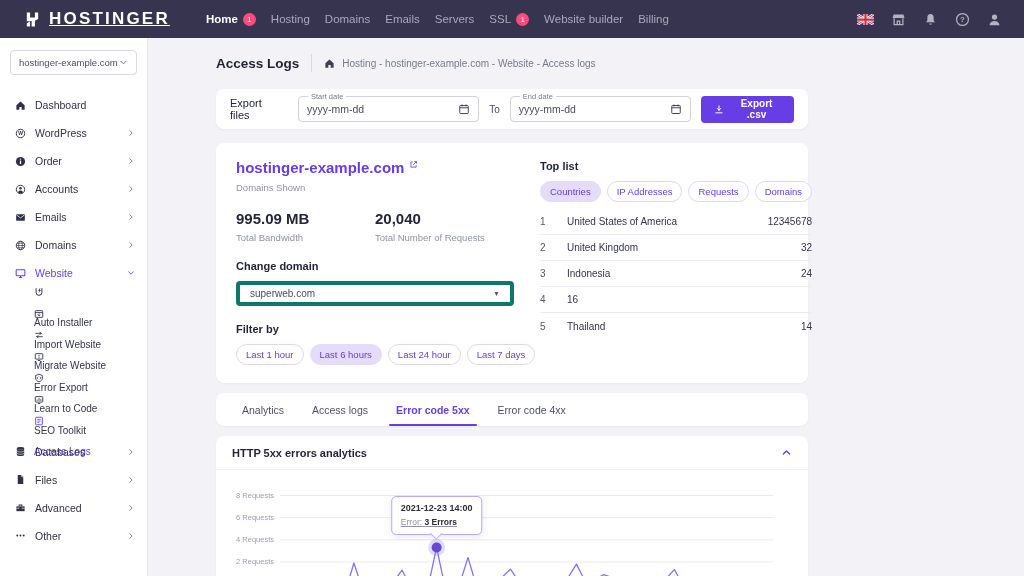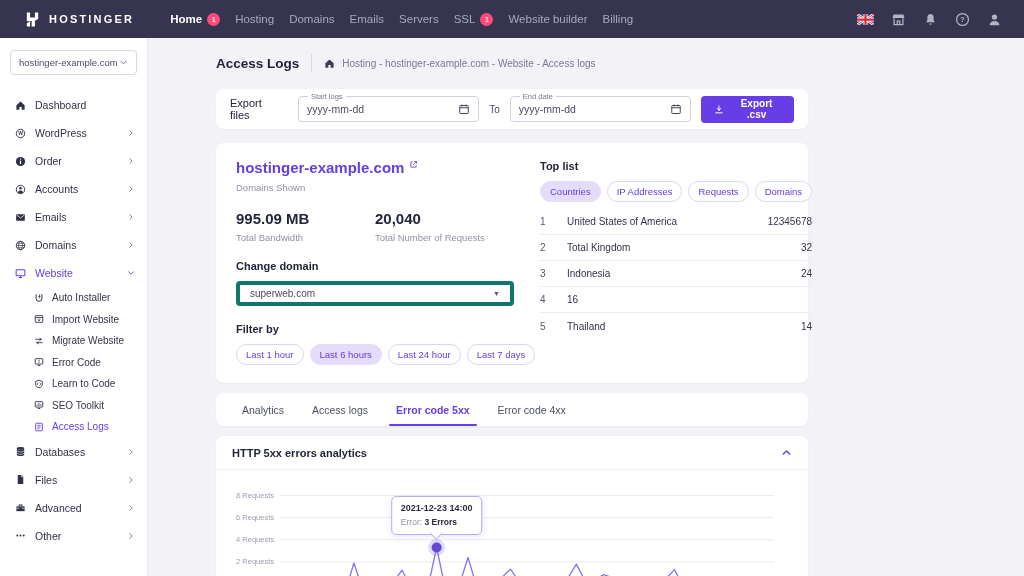--- a/index.html
+++ b/index.html
@@ -3,40 +3,40 @@
 <meta charset="utf-8">
 <style>
   * { margin:0; padding:0; box-sizing:border-box; }
   html,body { width:1024px; height:576px; overflow:hidden; }
   body { font-family:"Liberation Sans","DejaVu Sans",sans-serif; background:#f3f3f7; color:#2f3146; }
   .ic { width:12px; height:12px; fill:currentColor; display:block; }
 
   
   .navbar { position:fixed; top:0; left:0; right:0; height:38px; background:#36344e; display:flex; align-items:center; padding:0 22px 0 24px; z-index:20; }
   .brand { display:flex; align-items:center; gap:8px; color:#fff; }
-  .brand-name { font-size:11px; font-weight:bold; letter-spacing:2.2px; }
+  .brand-name { font-size:17px; font-weight:bold; letter-spacing:2.2px;text-decoration:underline; }
   .nav-items { display:flex; list-style:none; gap:15px; margin-left:36px; }
   .nav-item { color:#a9a9bd; font-size:11.5px; display:flex; align-items:center; gap:5px; cursor:pointer; white-space:nowrap; }
   .nav-item.active { color:#fff; font-weight:bold; }
   .badge { background:#fc4c7c; color:#fff; font-size:8px; min-width:13px; height:13px; border-radius:7px; display:flex; align-items:center; justify-content:center; font-weight:normal; }
   .nav-actions { margin-left:auto; display:flex; align-items:center; gap:17px; color:#b2b2c3; }
   .nav-actions .ic { width:15px; height:15px; }
   .flag { width:17px; height:11px; display:block; }
 
   
   .sidebar { position:fixed; top:38px; left:0; bottom:0; width:148px; background:#fff; border-right:1px solid #e7e7ee; padding-top:12px; z-index:10; }
   .domain-select { margin:0 10px 16px; border:1px solid #d6d8e2; border-radius:4px; height:25px; display:flex; align-items:center; justify-content:space-between; padding:0 8px; font-size:9.5px; color:#4a4c63; cursor:pointer; }
   .domain-select .ic { width:9px; height:9px; color:#6b6d84; }
   .side-item { display:flex; align-items:center; gap:9px; padding:0 12px 0 15px; height:28px; font-size:10.5px; color:#2f3146; cursor:pointer; }
   .side-item .ic { width:11px; height:11px; flex:none; }
   .side-item .chev { margin-left:auto; color:#6b6d84; }
   .side-item .chev .ic { width:8px; height:8px; }
   .side-item.active { color:#673de6; }
   .side-item.active .chev { color:#673de6; }
-  .sub-item { display:flex; align-items:center; gap:8px; padding-left:34px; height:21.5px; font-size:10px; color:#33354a; cursor:pointer; }
+  .sub-item { display:flex; gap:20px; padding-left:34px; height:21.5px; font-size:10px; color:#33354a; cursor:pointer;flex-direction:column; }
   .sub-item .ic { width:10px; height:10px; flex:none; }
   .sub-item.active { color:#673de6; }
   .label { white-space:nowrap; }
 
   
   .main { margin-left:148px; padding:16px 0 0 68px; }
   .page-header { display:flex; align-items:center; gap:12px; margin-bottom:17px; }
   .page-title { font-size:13.5px; font-weight:bold; color:#1f2233; }
   .divider-v { width:1px; height:18px; background:#d9dae3; }
   .breadcrumb { display:flex; align-items:center; gap:7px; color:#767a8d; font-size:10px; }
@@ -87,21 +87,21 @@
 
   
   .chart-header { height:34px; display:flex; align-items:center; justify-content:space-between; padding:0 16px; border-bottom:1px solid #efeff4; }
   .chart-title { font-size:11px; font-weight:bold; color:#23263a; }
   .collapse-btn { color:#673de6; cursor:pointer; background:none; border:none; }
   .collapse-btn .ic { width:11px; height:11px; }
   .chart-body { position:relative; padding:10px 10px 4px 14px; }
   .tooltip { position:absolute; background:#fff; border:1px solid #b9aaf3; border-radius:5px; padding:6px 9px 7px; box-shadow:0 2px 7px rgba(60,40,140,.10); transform:translate(-50%,-100%); white-space:nowrap; z-index:5; }
   .tooltip::after { content:''; position:absolute; left:50%; bottom:-4.5px; width:8px; height:8px; background:#fff; border-right:1px solid #b9aaf3; border-bottom:1px solid #b9aaf3; transform:translateX(-50%) rotate(45deg); }
   .tooltip-title { font-size:9px; font-weight:bold; color:#2a2c40; }
-  .tooltip-line { font-size:8.5px; color:#8f92a6; margin-top:4px; }
+  .tooltip-line { font-size:8.5px; color:#8f92a6; margin-top:4px;text-decoration:underline; }
   .tooltip-line b { color:#2a2c40; }
 </style>
 </head>
 <body>
 
 <svg width="0" height="0" style="position:absolute" aria-hidden="true">
   <defs>
     <symbol id="home-icon" viewBox="0 0 24 24">
         <path d="M3 11.5 12 3.5l9 8V21h-6.5v-6h-5v6H3z"></path>
       </symbol>
@@ -401,21 +401,21 @@
       <div class="sub-item">
         <svg class="ic">
           <use href="#migrate-icon"></use>
         </svg>
         <span class="label">Migrate Website</span>
       </div>
       <div class="sub-item">
         <svg class="ic">
           <use href="#error-pages-icon"></use>
         </svg>
-        <span class="label">Error Code</span>
+        <span class="label">Error Export</span>
       </div>
       <div class="sub-item">
         <svg class="ic">
           <use href="#learn-code-icon"></use>
         </svg>
         <span class="label">Learn to Code</span>
       </div>
       <div class="sub-item">
         <svg class="ic">
           <use href="#seo-icon"></use>
@@ -488,21 +488,21 @@
       <svg class="ic">
           <use href="#home-icon"></use>
         </svg>
       <span>Hosting - hostinger-example.com - Website - Access logs</span>
     </span>
   </div>
 
   <section class="card export-card">
     <span class="export-label">Export files</span>
     <div class="date-field">
-      <span class="flabel">Start logs</span>
+      <span class="flabel">Start date</span>
       <input type="text" placeholder="yyyy-mm-dd" style="">
       <svg class="ic">
           <use href="#calendar-icon"></use>
         </svg>
     </div>
     <span class="to-label">To</span>
     <div class="date-field">
       <span class="flabel">End date</span>
       <input type="text" placeholder="yyyy-mm-dd" style="">
       <svg class="ic">
@@ -563,21 +563,21 @@
         </div>
       <div class="toplist-rows">
 
       <div class="tl-row">
             <span class="tl-rank">1</span>
             <span class="tl-name">United States of America</span>
             <span class="tl-value">12345678</span>
           </div>
           <div class="tl-row">
             <span class="tl-rank">2</span>
-            <span class="tl-name">Total Kingdom</span>
+            <span class="tl-name">United Kingdom</span>
             <span class="tl-value">32</span>
           </div>
           <div class="tl-row">
             <span class="tl-rank">3</span>
             <span class="tl-name">Indonesia</span>
             <span class="tl-value">24</span>
           </div>
           <div class="tl-row">
             <span class="tl-rank">4</span>
             <span class="tl-value">16</span>

